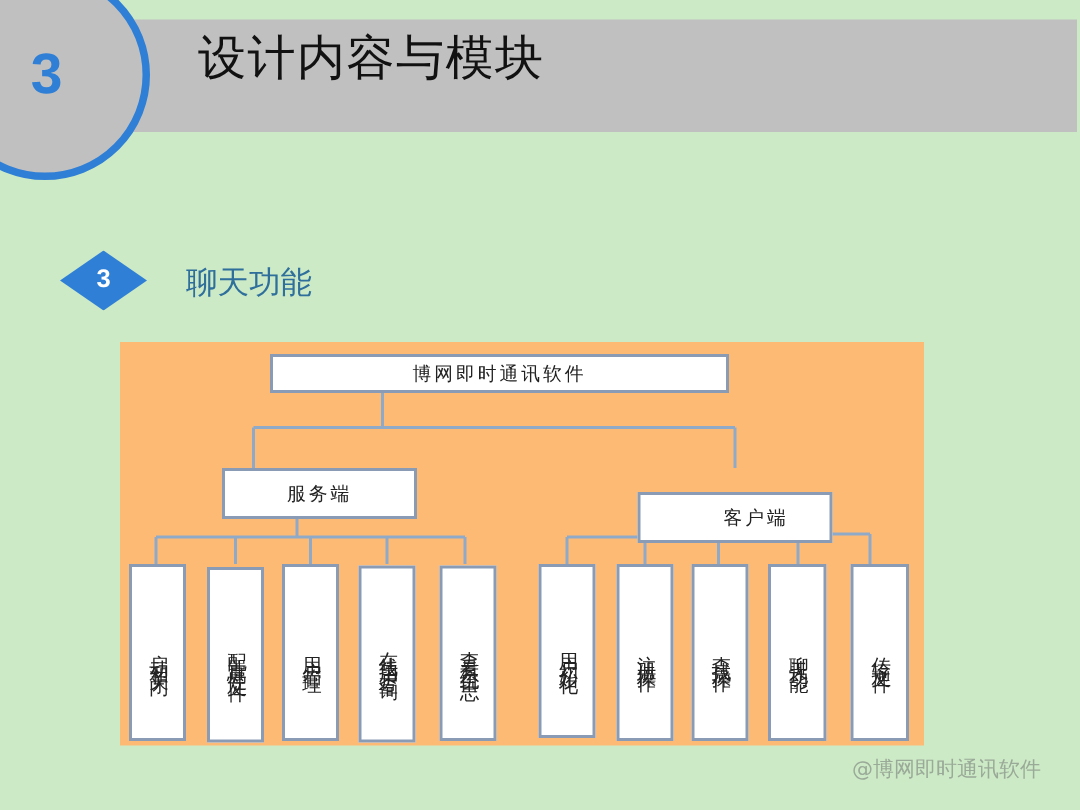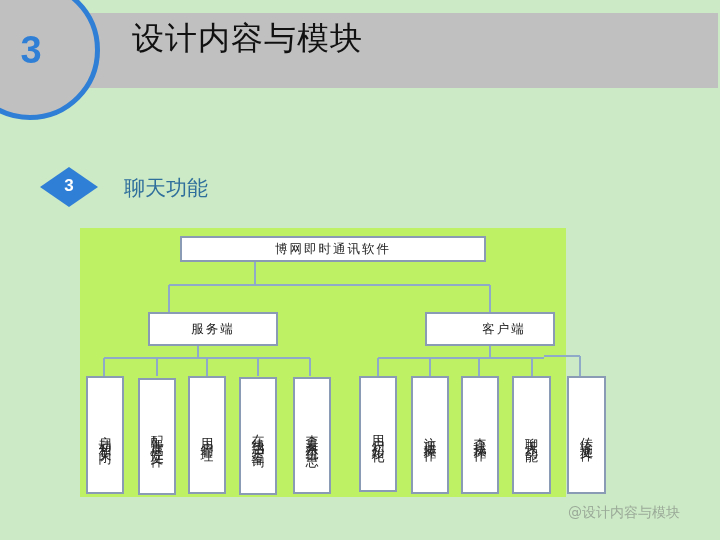--- a/index.html
+++ b/index.html
@@ -8,21 +8,21 @@
   .header-band { position:absolute; left:0; top:13px; width:718px; height:75px; background:#c0c0c0; }
   .header-circle { position:absolute; left:-40px; top:-20px; width:130px; height:130px; border-radius:50%;
                    background:#c0c0c0; border:5px solid #2f7fd6; box-sizing:content-box; }
   .header-number { position:absolute; left:14px; top:28px; width:34px; text-align:center;
                    font-family:"Liberation Sans", sans-serif; font-weight:bold; font-size:38px; color:#2f7fd6; line-height:44px; }
   .header-title { position:absolute; left:132px; top:15px; font-size:32px; color:#111; line-height:46px; letter-spacing:1px; }
   .section-diamond { position:absolute; left:40px; top:167px; width:58px; height:40px; }
   .section-number { position:absolute; left:40px; top:174px; width:58px; text-align:center; color:#fff;
                     font-family:"Liberation Sans", sans-serif; font-weight:bold; font-size:17px; line-height:24px; }
   .section-title { position:absolute; left:124px; top:174px; font-family:"DejaVu Serif", serif; font-size:21px; color:#2e6f9c; line-height:28px; }
-  .diagram { position:absolute; left:80px; top:228px; width:486px; height:269px; background:#bef264; }
+  .diagram { position:absolute; left:80px; top:228px; width:536px; height:269px; background:#fdba74; }
   .lines { position:absolute; left:0; top:0; }
   .box { position:absolute; background:#fff; border:2px solid #8a9bb5; box-sizing:border-box;
          display:flex; align-items:center; justify-content:center; color:#222; font-size:12px; }
   .box.h { letter-spacing:2px; font-size:12.5px; }
   .box.v { writing-mode:vertical-rl; text-orientation:upright; font-size:13px; letter-spacing:4px; line-height:1; }
   .watermark { position:absolute; left:568px; top:504px; font-size:14px; color:#9aaa98; }
 </style>
 </head>
 <body>
 
@@ -65,21 +65,21 @@
     </g>
   </svg>
 
   <div class="box h" style="left:100px;top:8px;width:306px;height:26px;">
     <span>博网即时通讯软件</span>
   </div>
 
   <div class="box h" style="left:68px;top:84px;width:130px;height:34px;">
     <span>服务端</span>
   </div>
-  <div class="box h" style="left:345px;top:84px;width:130px;height:34px;padding-left:28px;">
+  <div class="box h" style="left:345px;top:100px;width:130px;height:34px;padding-left:28px;">
     <span>客户端</span>
   </div>
 
   <div class="box v" style="left:6px;top:148px;width:38px;height:118px;">
     <span>启动和关闭</span>
   </div>
   <div class="box v" style="left:58px;top:150px;width:38px;height:117px;">
     <span>配置属性文件</span>
   </div>
   <div class="box v" style="left:108px;top:148px;width:38px;height:118px;">
@@ -102,13 +102,13 @@
     <span>查找操作</span>
   </div>
   <div class="box v" style="left:432px;top:148px;width:39px;height:118px;">
     <span>聊天功能</span>
   </div>
   <div class="box v" style="left:487px;top:148px;width:39px;height:118px;">
     <span>传输文件</span>
   </div>
 </div>
 
-<div class="watermark">@设计内容与模块</div>
+<div class="watermark">@博网即时通讯软件</div>
 
 </body></html>

